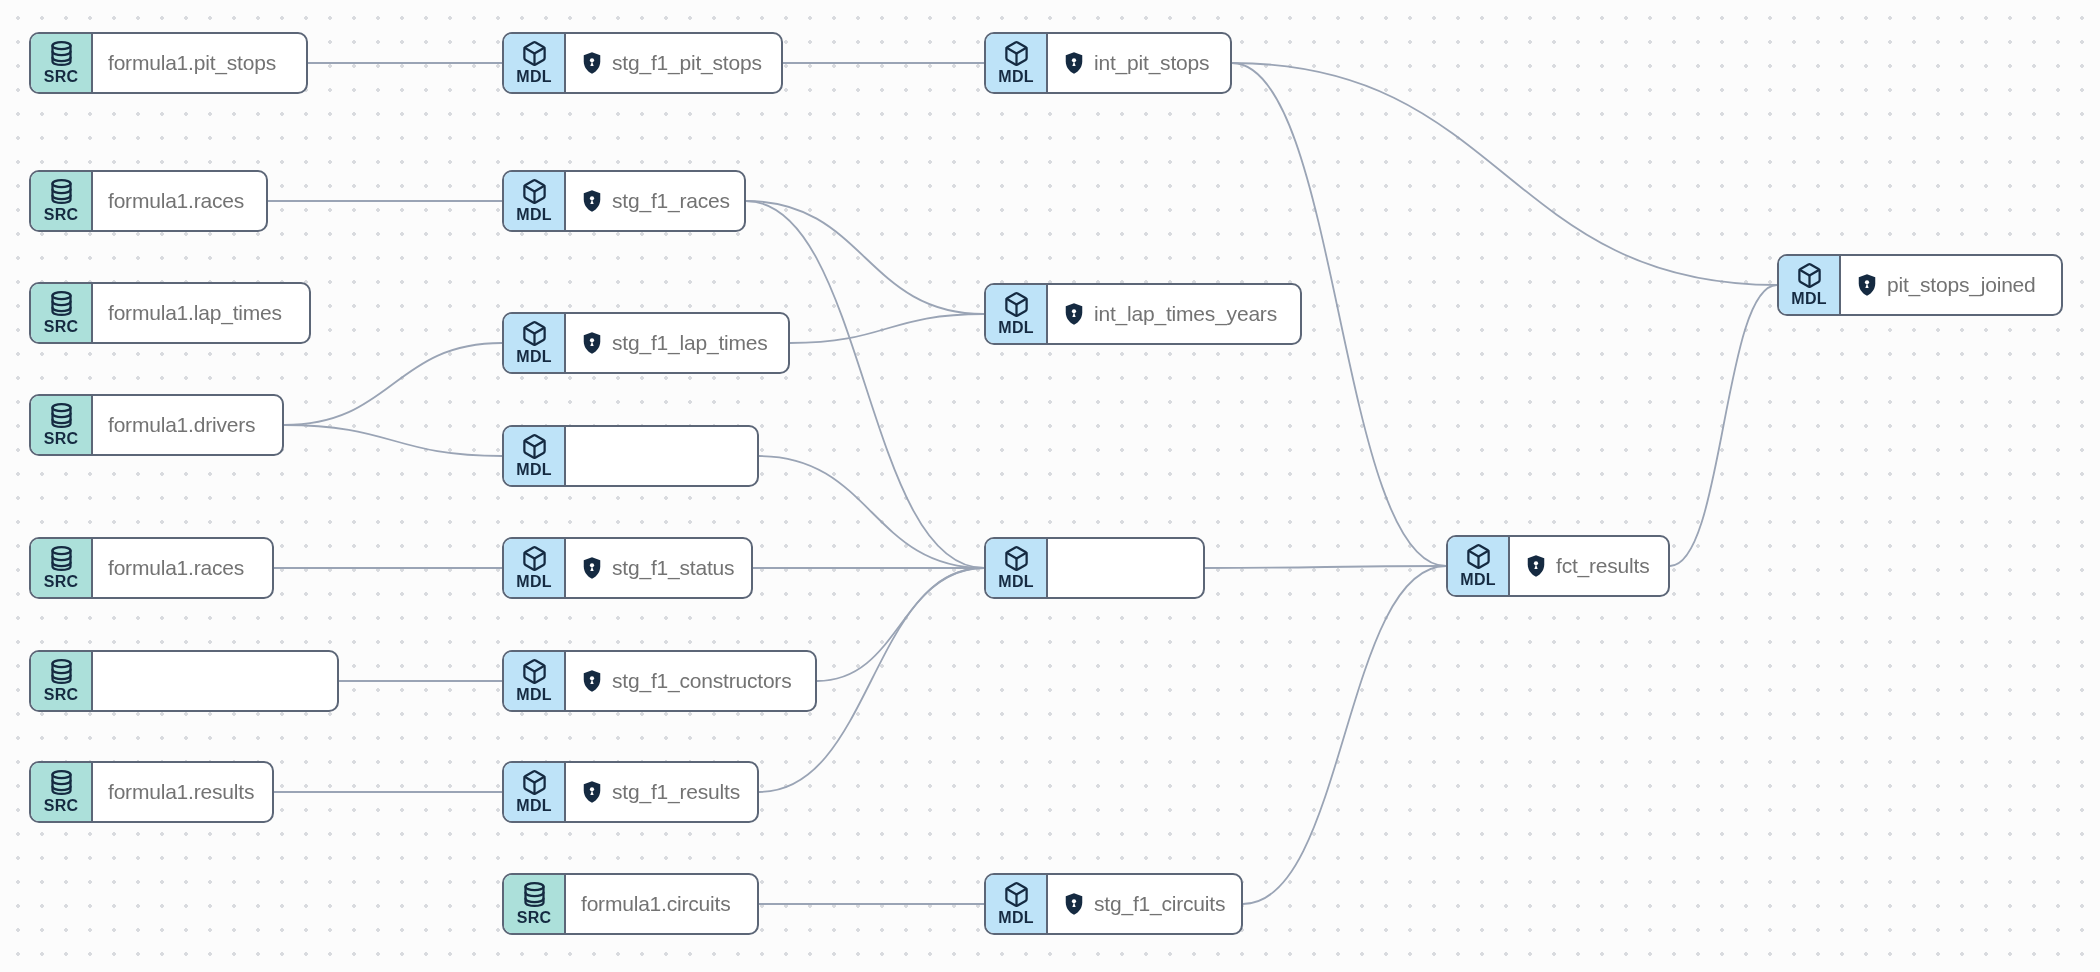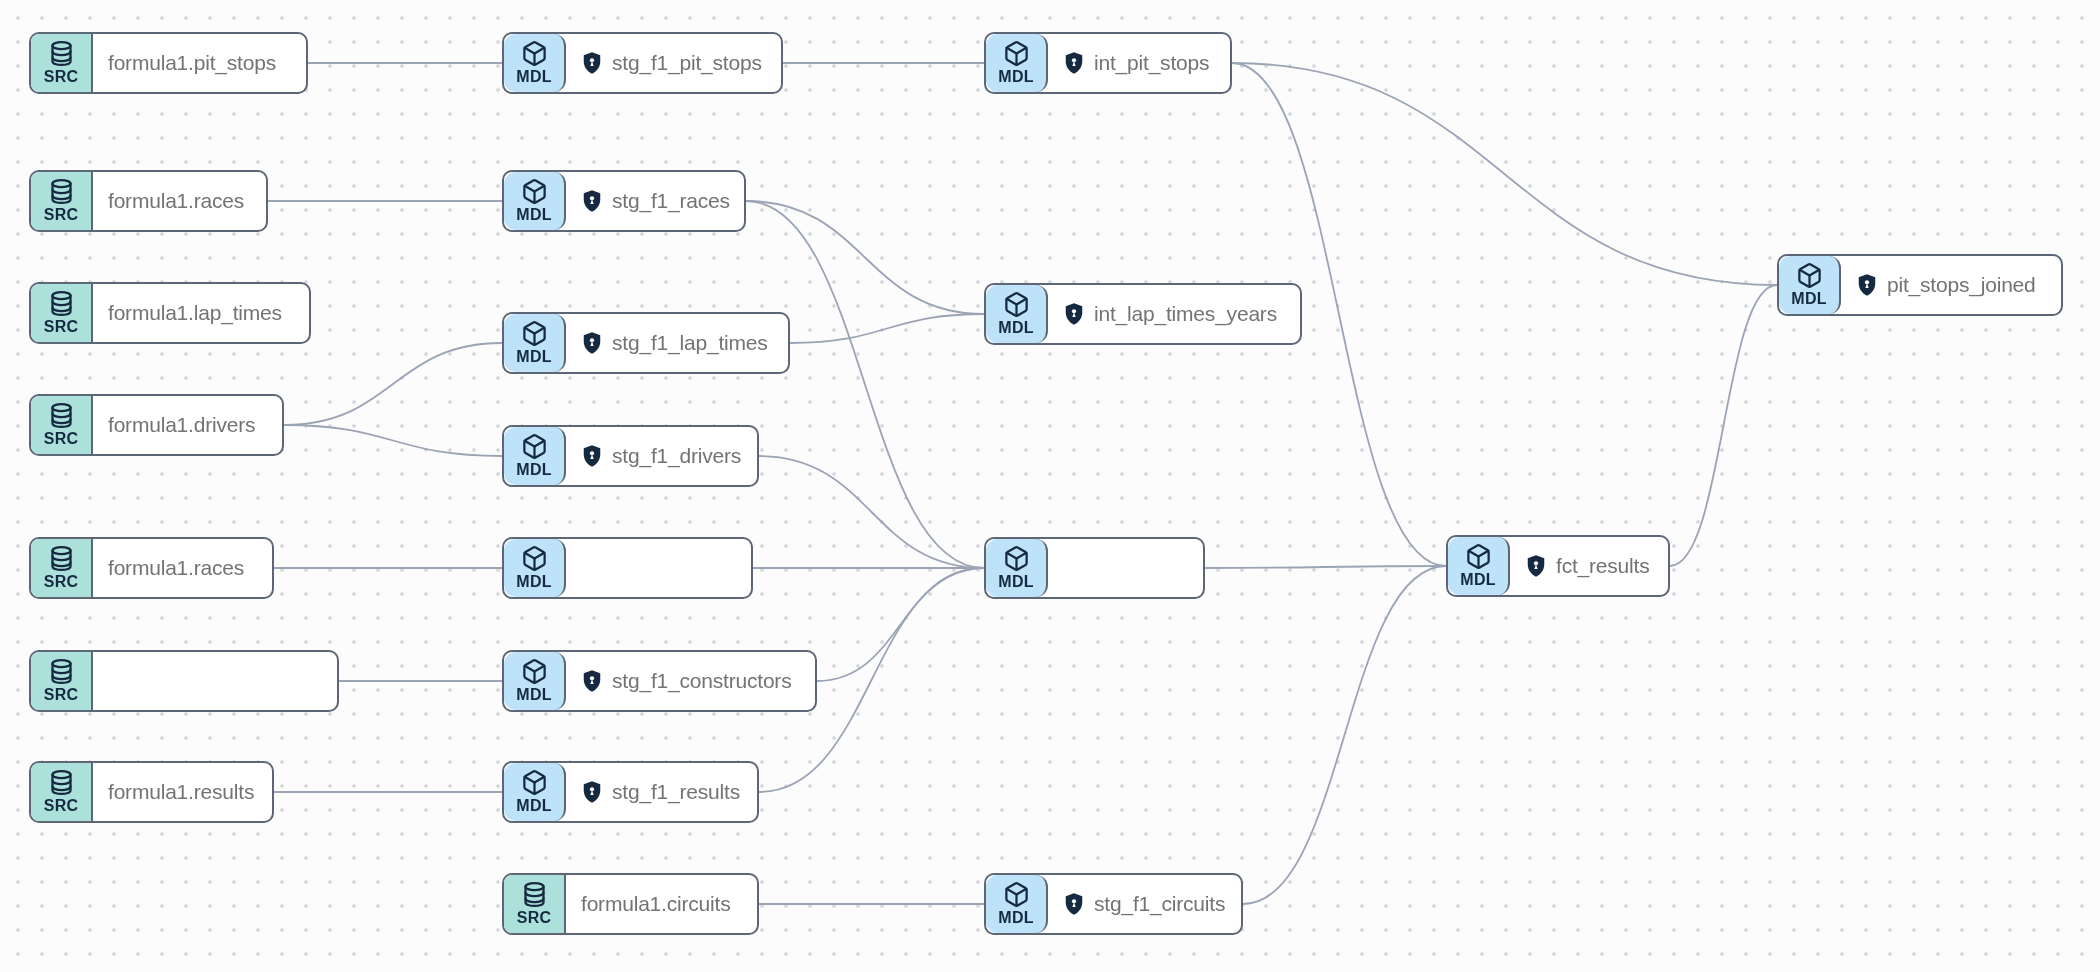--- a/index.html
+++ b/index.html
@@ -17,21 +17,21 @@
     background:#ffffff; border:2px solid #5c6677; border-radius:10px;
     cursor:pointer;
     justify-content:space-between;
   }
   .badge {
     flex:0 0 60px; width:60px; align-self:stretch;
     border-right:2px solid #5c6677; border-radius:8px 0 0 8px;
     display:flex; flex-direction:column; align-items:center; justify-content:center;
   }
   .node.source .badge { background:#ace0da; }
-  .node.model  .badge { background:#bee3f8;border-radius:12px; }
+  .node.model  .badge { background:#bee3f8; }
   .nicon { display:flex; }
   .nicon svg { width:27px; height:27px; stroke:#152a41; fill:none; stroke-width:2; }
   .badge-label {
     font-size:16px; font-weight:700; color:#152a41; line-height:1.1;
     letter-spacing:0.2px; margin-top:1px;
   }
   .body {
     flex:1 1 auto; display:flex; align-items:center; gap:9px;
     padding:0 12px 0 15px; overflow:hidden;
   }
@@ -247,30 +247,20 @@
     <div class="badge">
       <span class="nicon">
         <svg viewBox="0 0 24 24" stroke-linecap="round" stroke-linejoin="round">
           <path d="M21 16V8a2 2 0 0 0-1-1.73l-7-4a2 2 0 0 0-2 0l-7 4A2 2 0 0 0 3 8v8a2 2 0 0 0 1 1.73l7 4a2 2 0 0 0 2 0l7-4A2 2 0 0 0 21 16z"></path>
           <polyline points="3.27 6.96 12 12.01 20.73 6.96"></polyline>
           <line x1="12" y1="22.08" x2="12" y2="12"></line>
         </svg>
       </span>
       <span class="badge-label">MDL</span>
     </div>
-    <div class="body">
-      <span class="shield">
-        <svg viewBox="0 0 24 26">
-          <path d="M12 1.2 L21 4.5 V11.2 C21 17.6 17.2 22.3 12 24.8 C6.8 22.3 3 17.6 3 11.2 V4.5 Z" fill="#152a41"></path>
-          <circle cx="12" cy="10" r="2.3" fill="#ffffff"></circle>
-          <path d="M12 11 L13.8 16.4 H10.2 Z" fill="#ffffff"></path>
-        </svg>
-      </span>
-      <span class="label">stg_f1_drivers</span>
-    </div>
   </div>
       <div class="node source" style="left: 29px; top: 537px; width: 245px; height: 62px;">
     <div class="badge">
       <span class="nicon">
         <svg viewBox="0 0 24 24" stroke-linecap="round" stroke-linejoin="round">
           <ellipse cx="12" cy="5" rx="8" ry="3.1"></ellipse>
           <path d="M4 5v14c0 1.8 3.6 3.2 8 3.2s8-1.4 8-3.2V5"></path>
           <path d="M4 10.3c0 1.8 3.6 3.2 8 3.2s8-1.4 8-3.2"></path>
           <path d="M4 15.6c0 1.8 3.6 3.2 8 3.2s8-1.4 8-3.2"></path>
         </svg>
@@ -284,20 +274,30 @@
       <div class="node model" style="left: 502px; top: 537px; width: 251px; height: 62px;">
     <div class="badge">
       <span class="nicon">
         <svg viewBox="0 0 24 24" stroke-linecap="round" stroke-linejoin="round">
           <path d="M21 16V8a2 2 0 0 0-1-1.73l-7-4a2 2 0 0 0-2 0l-7 4A2 2 0 0 0 3 8v8a2 2 0 0 0 1 1.73l7 4a2 2 0 0 0 2 0l7-4A2 2 0 0 0 21 16z"></path>
           <polyline points="3.27 6.96 12 12.01 20.73 6.96"></polyline>
           <line x1="12" y1="22.08" x2="12" y2="12"></line>
         </svg>
       </span>
       <span class="badge-label">MDL</span>
+    </div>
+    <div class="body">
+      <span class="shield">
+        <svg viewBox="0 0 24 26">
+          <path d="M12 1.2 L21 4.5 V11.2 C21 17.6 17.2 22.3 12 24.8 C6.8 22.3 3 17.6 3 11.2 V4.5 Z" fill="#152a41"></path>
+          <circle cx="12" cy="10" r="2.3" fill="#ffffff"></circle>
+          <path d="M12 11 L13.8 16.4 H10.2 Z" fill="#ffffff"></path>
+        </svg>
+      </span>
+      <span class="label">stg_f1_status</span>
     </div>
   </div>
       <div class="node model" style="left: 984px; top: 537px; width: 221px; height: 62px;">
     <div class="badge">
       <span class="nicon">
         <svg viewBox="0 0 24 24" stroke-linecap="round" stroke-linejoin="round">
           <path d="M21 16V8a2 2 0 0 0-1-1.73l-7-4a2 2 0 0 0-2 0l-7 4A2 2 0 0 0 3 8v8a2 2 0 0 0 1 1.73l7 4a2 2 0 0 0 2 0l7-4A2 2 0 0 0 21 16z"></path>
           <polyline points="3.27 6.96 12 12.01 20.73 6.96"></polyline>
           <line x1="12" y1="22.08" x2="12" y2="12"></line>
         </svg>

